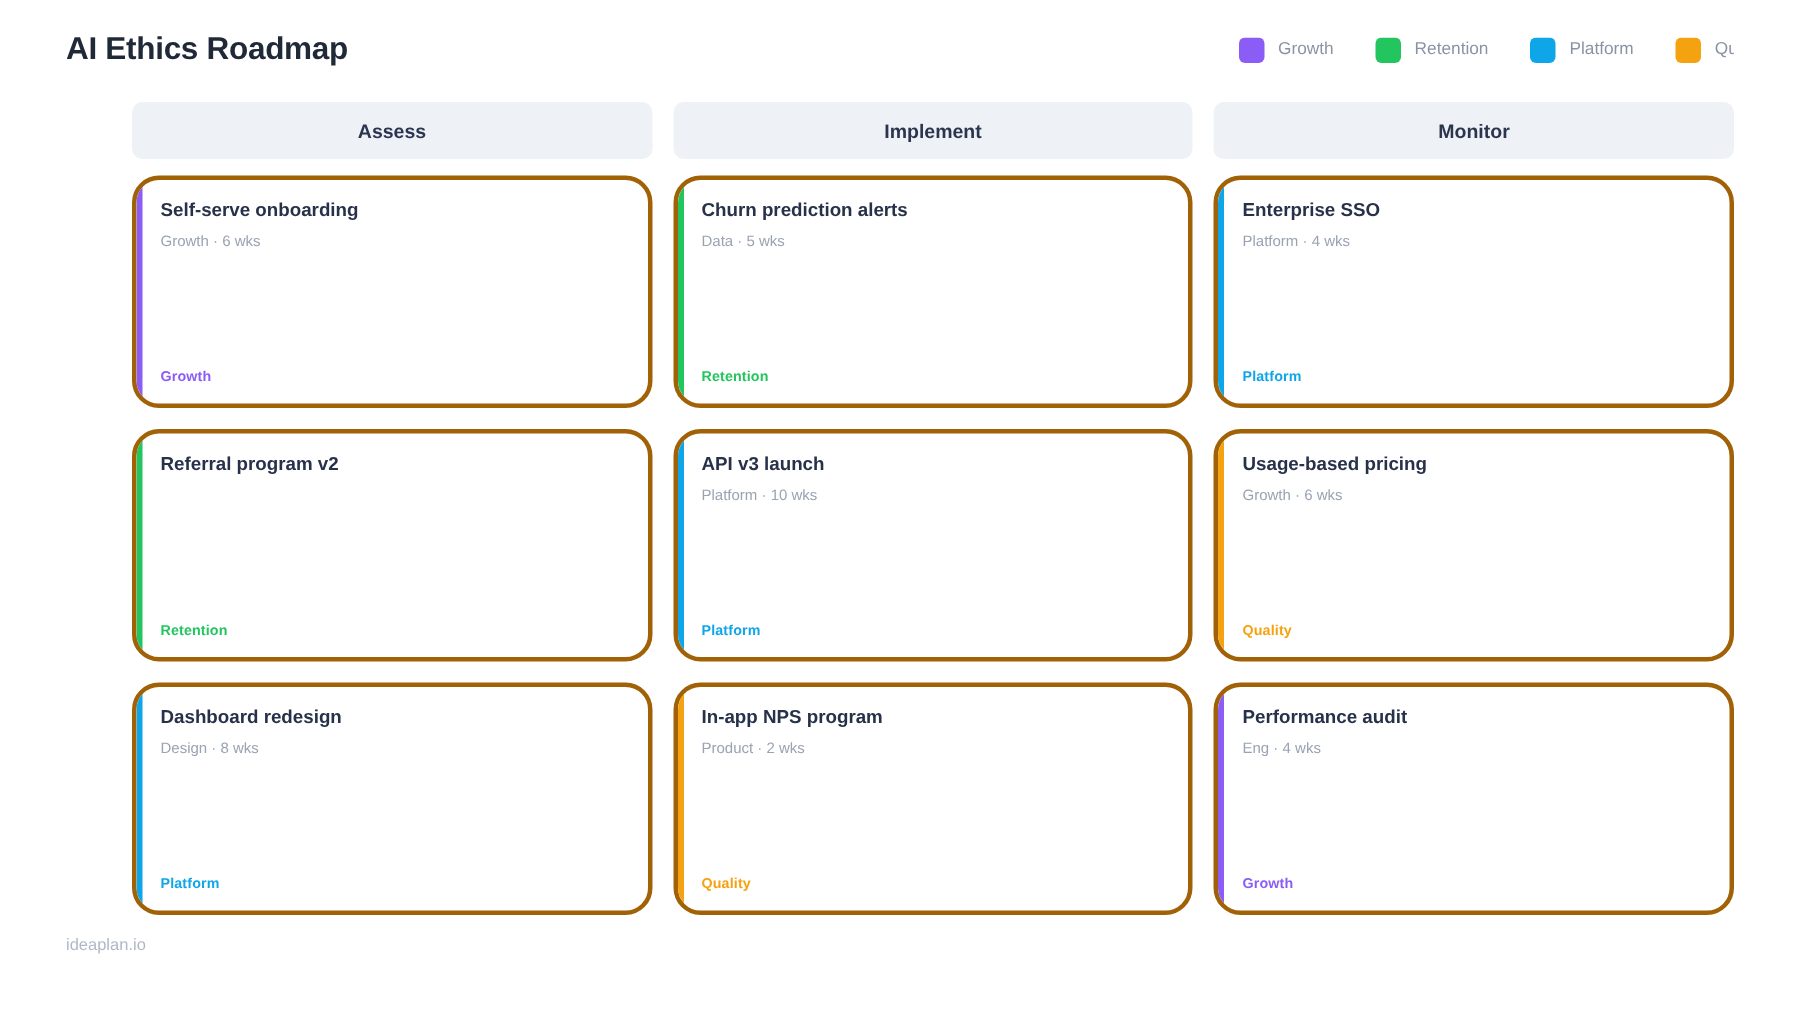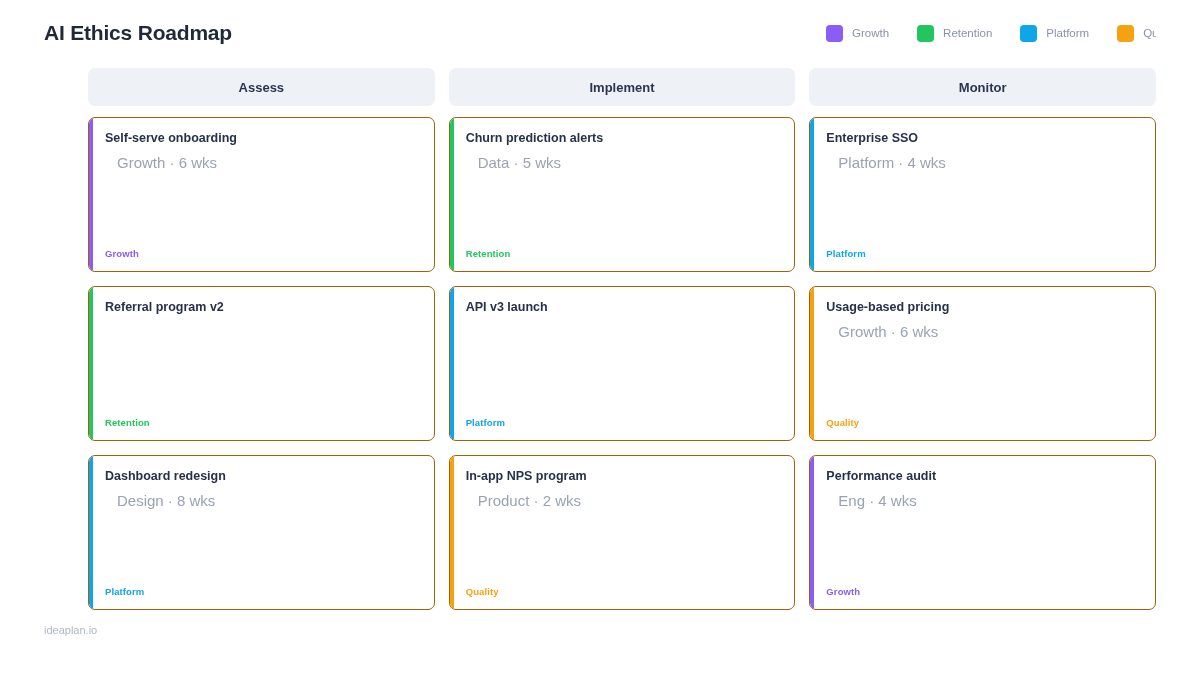--- a/index.html
+++ b/index.html
@@ -96,22 +96,22 @@
   .column-title {
     font-size: 13px;
     font-weight: bold;
     color: #2b3550;
   }
 
   
   .card {
     position: relative;
     background: #ffffff;
-    border: 1px solid #a16207;
-    border-radius: 7px;
+    border: 3px solid #a16207;
+    border-radius: 18px;
     height: 155px;
     margin-bottom: 14px;
     padding: 12px 14px 12px 16px;
     display: flex;
     flex-direction: column;
     overflow: hidden;
   }
 
   .card-accent {
     position: absolute;
@@ -124,25 +124,24 @@
   }
 
   .card-title {
     font-size: 12.5px;
     font-weight: bold;
     color: #27314a;
     line-height: 1.35;
   }
 
   .card-meta {
-    font-size: 15px;
+    font-size: 10px;
     color: #9aa3b2;
     margin-top: 6px;
     line-height: 1.3;
-    margin-left: 12px;
   }
 
   .card-spacer { flex: 1 1 auto; }
 
   .card-tag {
     font-size: 9.5px;
     font-weight: bold;
     letter-spacing: 0.1px;
   }
 
@@ -213,20 +212,21 @@
         <div class="card">
           <div class="card-accent" style="background: rgb(34, 197, 94);"></div>
           <div class="card-title">Churn prediction alerts</div>
           <div class="card-meta">Data · 5 wks</div>
           <div class="card-spacer"></div>
           <div class="card-tag" style="color: rgb(34, 197, 94);">Retention</div>
         </div>
         <div class="card">
           <div class="card-accent" style="background: rgb(14, 165, 233);"></div>
           <div class="card-title">API v3 launch</div>
+          <div class="card-meta">Platform · 10 wks</div>
           <div class="card-spacer"></div>
           <div class="card-tag" style="color: rgb(14, 165, 233);">Platform</div>
         </div>
         <div class="card">
           <div class="card-accent" style="background: rgb(245, 162, 16);"></div>
           <div class="card-title">In-app NPS program</div>
           <div class="card-meta">Product · 2 wks</div>
           <div class="card-spacer"></div>
           <div class="card-tag" style="color: rgb(245, 162, 16);">Quality</div>
         </div>

